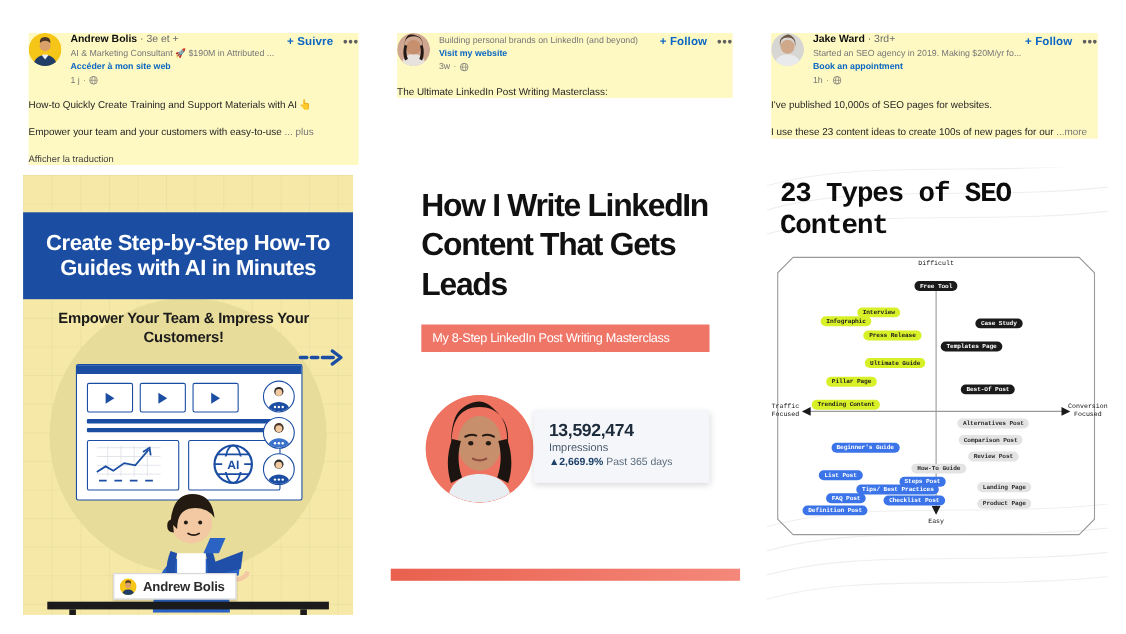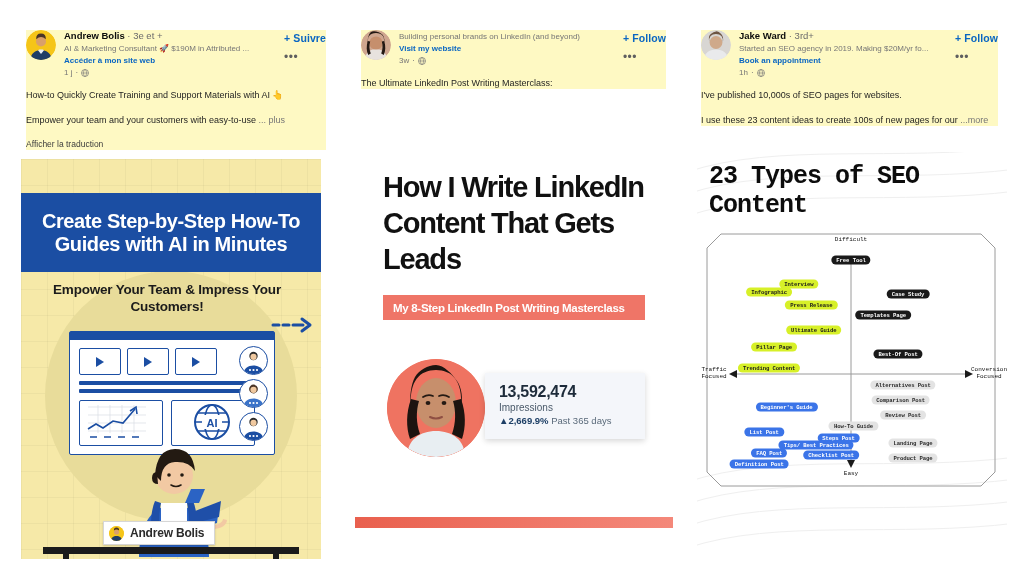--- a/index.html
+++ b/index.html
@@ -22,21 +22,21 @@
   .name-line{font-size:9.5px;line-height:12px;color:#000;white-space:nowrap;}
   .name-line .nm{font-weight:bold;color:#0c0c0c;}
   .name-line .deg{color:#6b6b6b;font-weight:normal;}
   .headline{
     font-size:8px;line-height:11px;color:#767676;white-space:nowrap;
     overflow:hidden;text-overflow:ellipsis;margin-top:1px;
   }
   .cta-link{font-size:8px;line-height:11px;color:#0a66c2;font-weight:bold;margin-top:1px;}
   .meta{font-size:8px;line-height:11px;color:#767676;margin-top:1px;display:flex;align-items:center;gap:3px;}
   .globe{display:inline-block;width:8px;height:8px;}
-  .follow-wrap{display:flex;align-items:flex-start;gap:9px;padding-top:2px;flex-direction:column;}
+  .follow-wrap{display:flex;align-items:center;gap:9px;padding-top:2px;}
   .follow-btn{
     color:#0a66c2;font-size:10.5px;font-weight:bold;white-space:nowrap;
     background:none;border:none;padding:0;cursor:pointer;letter-spacing:.1px;
   }
   .more-dots{color:#5f5f5f;font-size:12px;line-height:8px;letter-spacing:.5px;cursor:pointer;}
 
   .body-text{font-size:9px;line-height:12px;color:#1f1f1f;margin-top:11px;white-space:nowrap;}
   .body-text.second{margin-top:13px;}
   .more-inline{color:#767676;}
   .translate{font-size:8.5px;line-height:11px;color:#3d3d3d;margin-top:13px;}
@@ -97,21 +97,21 @@
     position:absolute;left:-6px;top:117px;width:318px;height:412px;background:#ffffff;overflow:hidden;
   }
   .p2-title{
     position:absolute;left:28px;top:22px;width:270px;
     font-size:29px;font-weight:bold;line-height:36px;color:#111;letter-spacing:-1.2px;
   }
   .p2-ribbon{
     position:absolute;left:28px;top:148px;width:262px;height:25px;background:#ef7567;
     display:flex;align-items:center;padding-left:10px;box-sizing:border-box;
   }
-  .p2-ribbon span{color:#fff;font-size:11.5px;font-weight:bold;letter-spacing:-.3px;white-space:nowrap;}
+  .p2-ribbon span{color:#fff;font-size:11.5px;font-weight:normal;letter-spacing:-.3px;white-space:nowrap;}
   .p2-photo{
     position:absolute;left:32px;top:212px;width:98px;height:98px;border-radius:50%;
     overflow:hidden;background:linear-gradient(160deg,#f2806e,#ef6a55);
   }
   .p2-card{
     position:absolute;left:130px;top:226px;width:160px;height:66px;background:#f4f6fa;
     box-shadow:0 2px 6px rgba(0,0,0,.16);padding:9px 0 0 14px;box-sizing:border-box;
   }
   .p2-num{font-size:16px;font-weight:bold;color:#1d2b3a;letter-spacing:-.3px;line-height:19px;}
   .p2-imp{font-size:10px;color:#4a5a6a;line-height:13px;}

